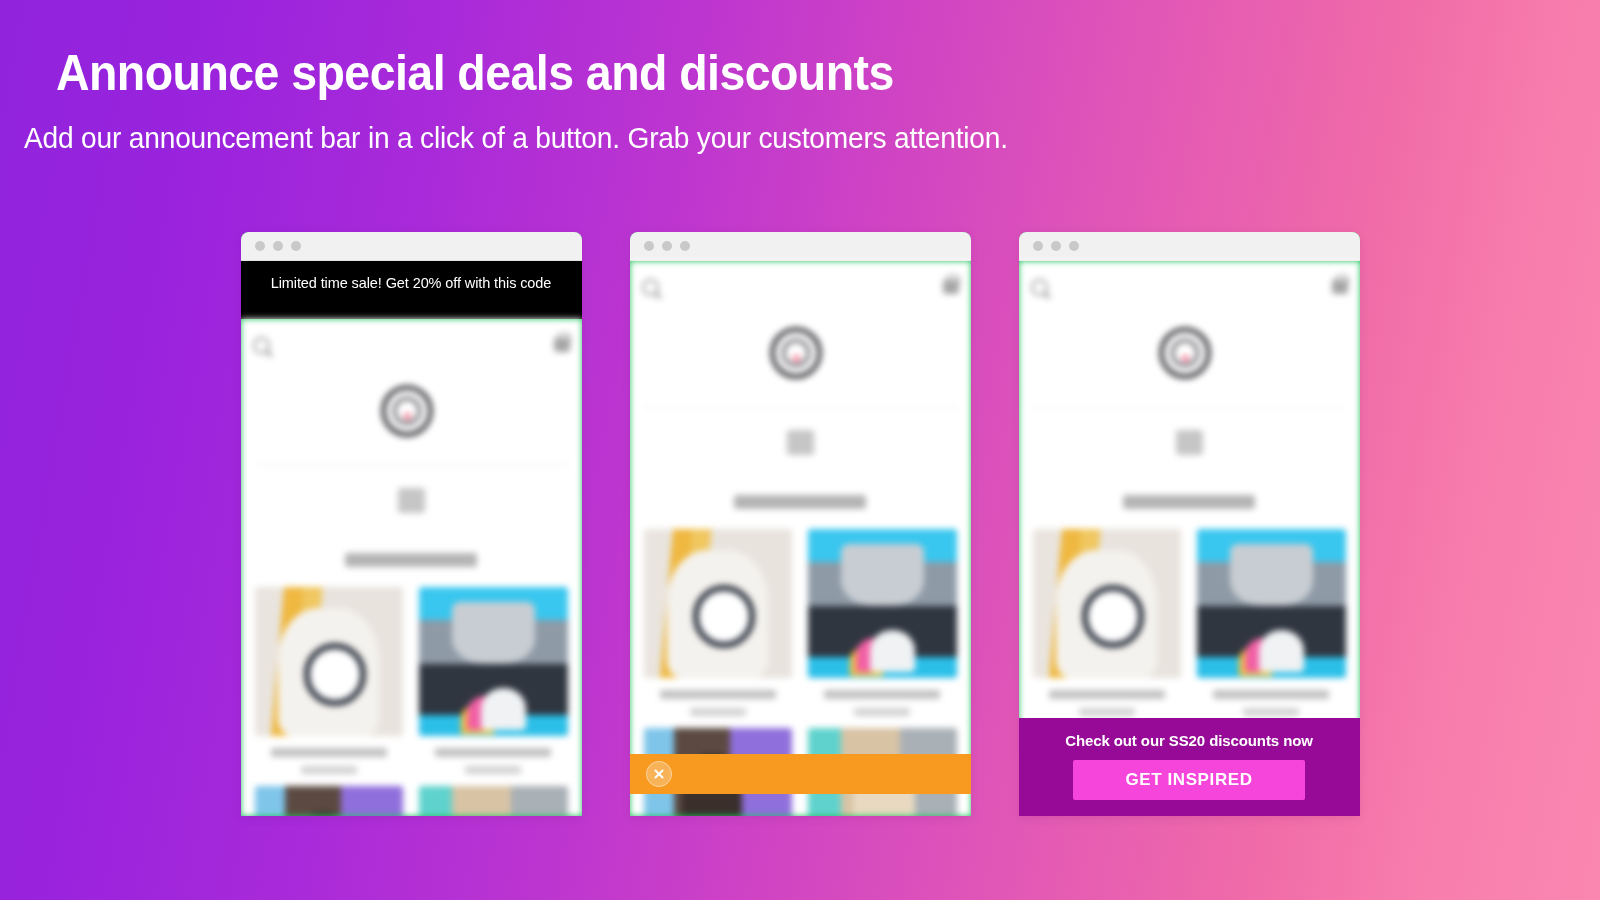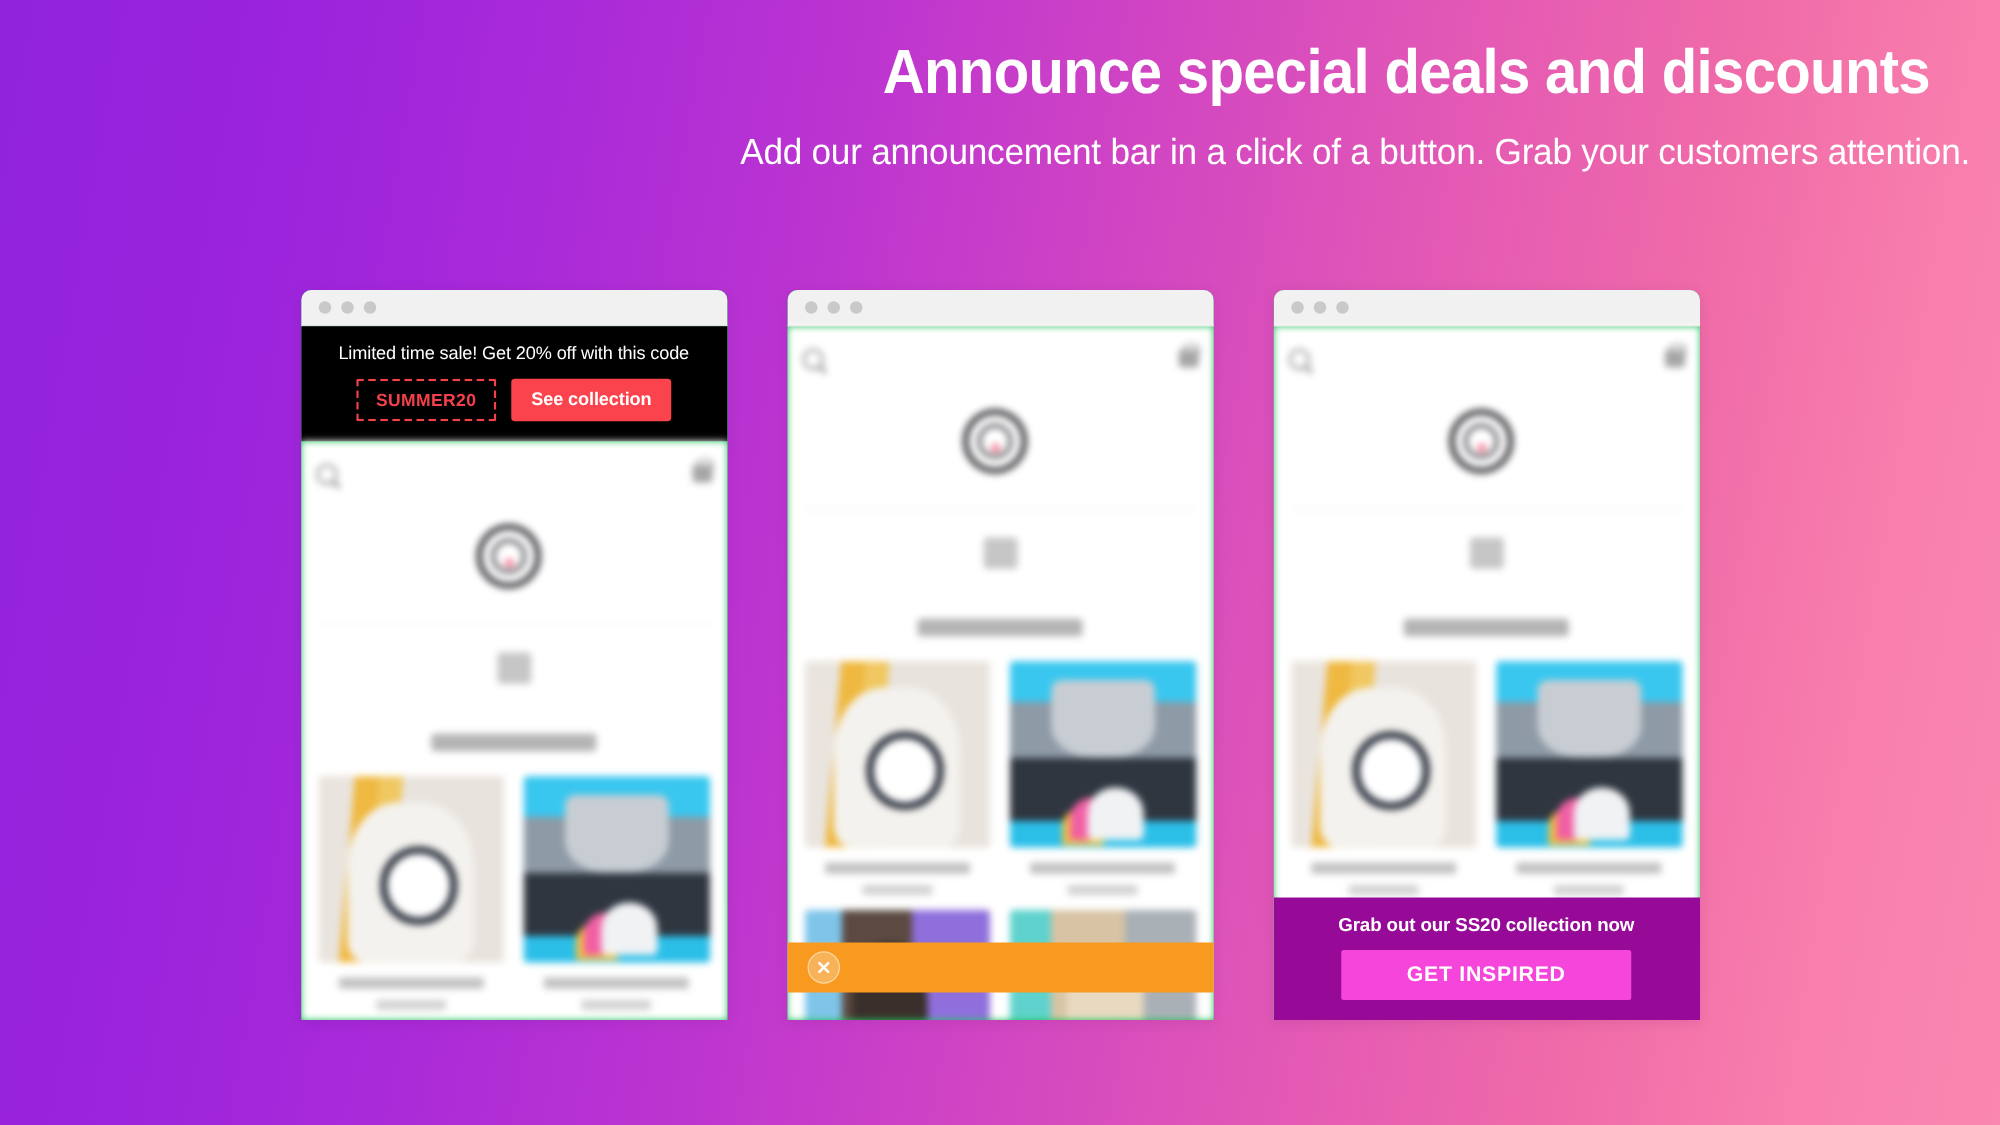--- a/index.html
+++ b/index.html
@@ -17,22 +17,22 @@
         #d246c2 54%,
         #e45ab4 68%,
         #f06ba8 80%,
         #f87ead 90%,
         #fa87b0 100%);
     position: relative;
   }
 
   
   .hero {
-    text-align: right;
-    padding-top: 28px;
+    text-align: left;
+    padding-top: 44px;
   }
   .hero-title {
     color: #ffffff;
     font-size: 50px;
     font-weight: bold;
     letter-spacing: -0.6px;
     line-height: 1.16;
     font-family: "Liberation Sans", sans-serif;
     transform: scaleX(0.93);
   }
@@ -398,24 +398,20 @@
 
   <div class="browser">
     <div class="chrome">
       <span class="dot"></span>
       <span class="dot"></span>
       <span class="dot"></span>
     </div>
 
     <div class="bar-black">
       <div class="bar-black-text">Limited time sale! Get 20% off with this code</div>
-      <div class="bar-black-row">
-        <span class="code-chip">SUMMER20</span>
-        <button class="btn-red">See collection</button>
-      </div>
     </div>
 
     <div class="store">
       <div class="store-topbar">
         <span class="ico-search"></span>
         <span class="ico-cart"></span>
       </div>
       <div class="logo-row">
         <span class="logo-badge"></span>
         <span class="logo-text">
@@ -546,18 +542,18 @@
         </div>
         <div class="card">
           <div class="card-img p4"></div>
           <div class="card-name"></div>
 
         </div>
       </div>
     </div>
 
     <div class="bar-purple">
-      <div class="bar-purple-text">Grab out our SS20 collection now</div>
+      <div class="bar-purple-text">Check out our SS20 discounts now</div>
       <button class="btn-magenta">GET INSPIRED</button>
     </div>
   </div>
 
 </div>
 
 </body></html>

